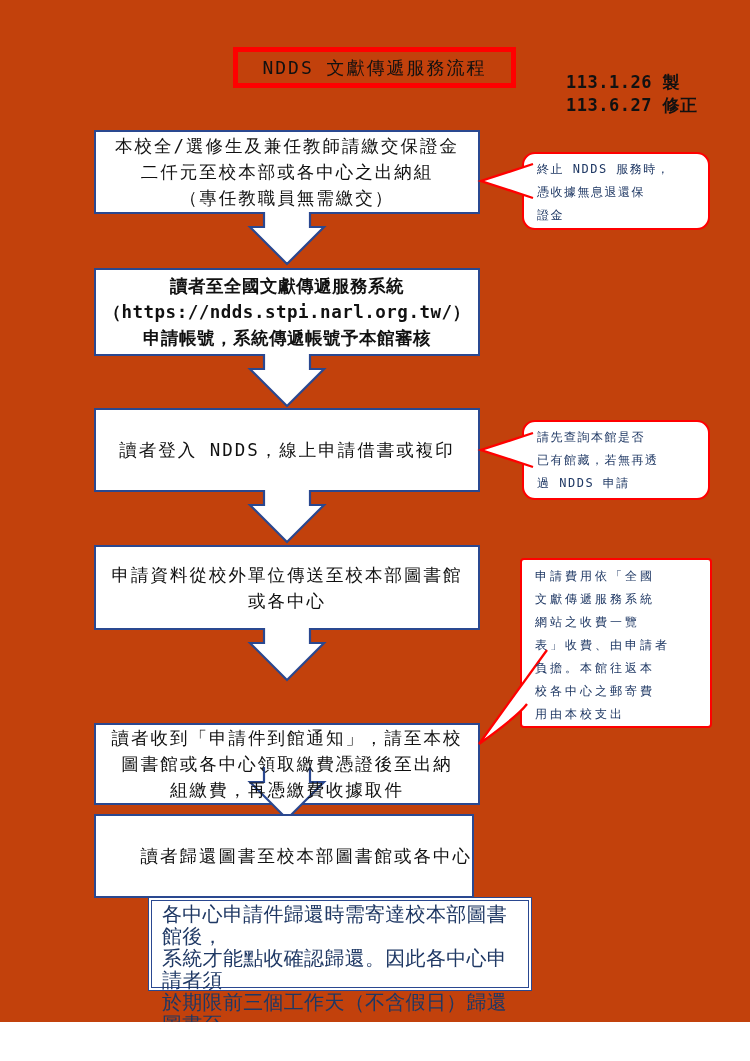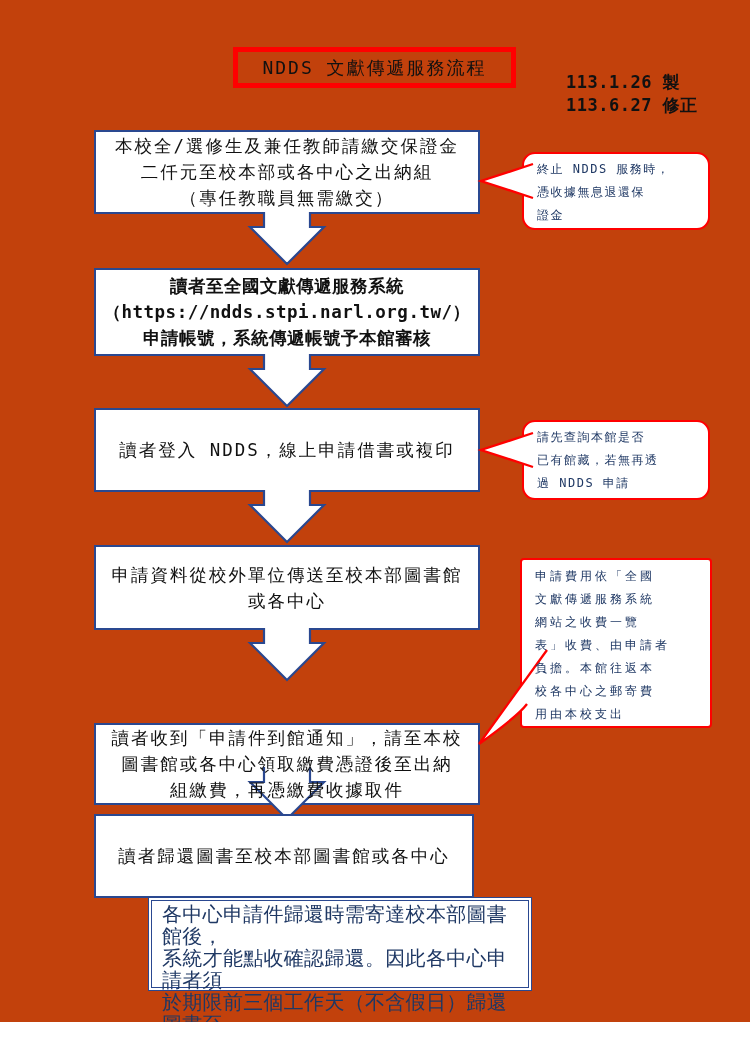--- a/index.html
+++ b/index.html
@@ -20,21 +20,21 @@
     display:flex;align-items:center;justify-content:center;}
   .flow-text{position:relative;z-index:2;white-space:pre-line;text-align:center;
     font-size:17.5px;line-height:26px;letter-spacing:2px;color:var(--text-black,#111);}
   .ls-small .flow-text{letter-spacing:.5px;font-weight:bold;}
 
   .b1{top:130px;height:84px;}
   .b2{top:268px;height:88px;}
   .b3{top:408px;height:84px;}
   .b4{top:545px;height:85px;}
   .b5{top:687px;height:82px;margin-top:36px;}
-  .b6{top:814px;height:84px;width:380px;}
+  .b6{top:814px;height:84px;width:380px;justify-content:flex-end;}
 
   
   .arrow{position:absolute;left:247px;}
   .arrow path{fill:#fff;stroke:var(--navy-border,#2a4890);stroke-width:2.2;stroke-linejoin:miter;}
 
   
   .callout{position:absolute;background:#fff;border:2.4px solid var(--red-accent,#ff0000);
     border-radius:13px;box-sizing:border-box;}
   .callout-text{position:relative;z-index:2;white-space:pre-line;text-align:left;
     font-size:12px;line-height:23px;letter-spacing:1.5px;color:var(--text-navy,#1f3864);

